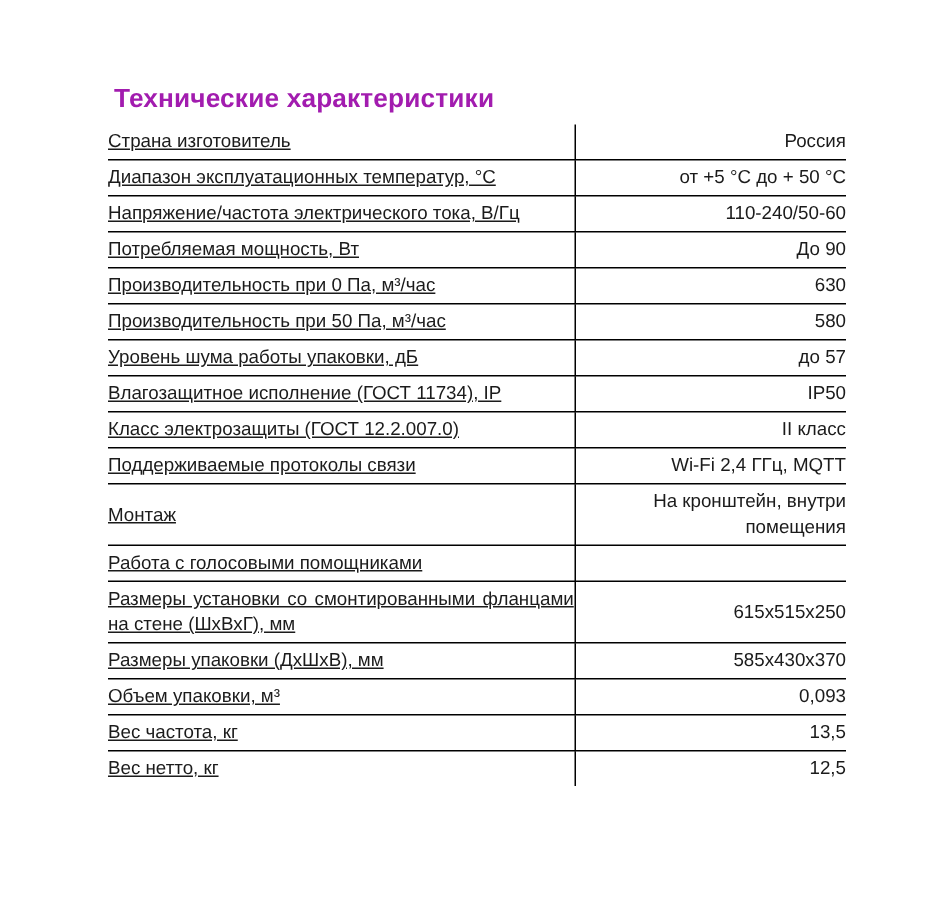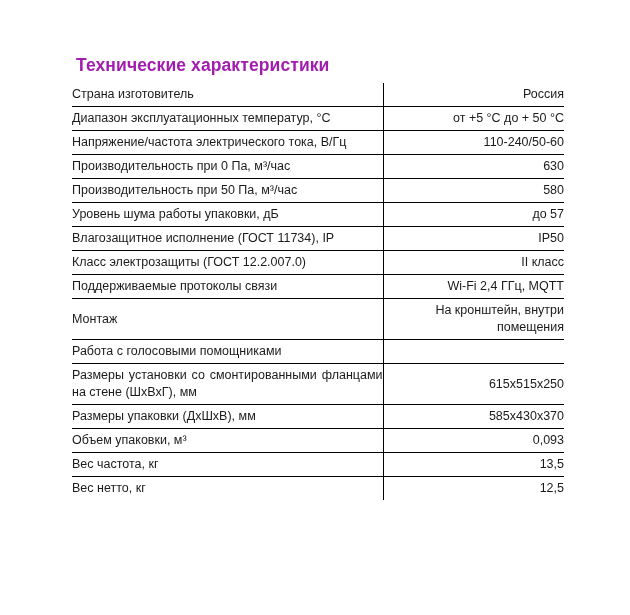--- a/index.html
+++ b/index.html
@@ -40,20 +40,21 @@
     line-height: 17px;
     padding: 3px 0;
     border-bottom: 1px solid #000000;
     vertical-align: middle;
     color: #1b1b1b;
   }
   td.label-cell {
     text-align: justify;
     padding: 3px 10px 3px 6px;
     border-right: 1px solid #000000;
+    text-decoration: underline;
   }
   td.value-cell {
     text-align: right;
     padding: 3px 12px;
     margin-left: 46px;
   }
   table.spec-table tr:last-child td {
     border-bottom: none;
   }
 </style>
@@ -72,20 +73,24 @@
         <td class="label-cell">Страна изготовитель</td>
         <td class="value-cell">Россия</td>
       </tr>
       <tr>
         <td class="label-cell">Диапазон эксплуатационных температур, °С</td>
         <td class="value-cell">от +5 °С до + 50 °С</td>
       </tr>
       <tr>
         <td class="label-cell">Напряжение/частота электрического тока, В/Гц</td>
         <td class="value-cell">110-240/50-60</td>
+      </tr>
+      <tr>
+        <td class="label-cell">Потребляемая мощность, Вт</td>
+        <td class="value-cell">До 90</td>
       </tr>
       <tr>
         <td class="label-cell">Производительность при 0 Па, м³/час</td>
         <td class="value-cell">630</td>
       </tr>
       <tr>
         <td class="label-cell">Производительность при 50 Па, м³/час</td>
         <td class="value-cell">580</td>
       </tr>
       <tr>

